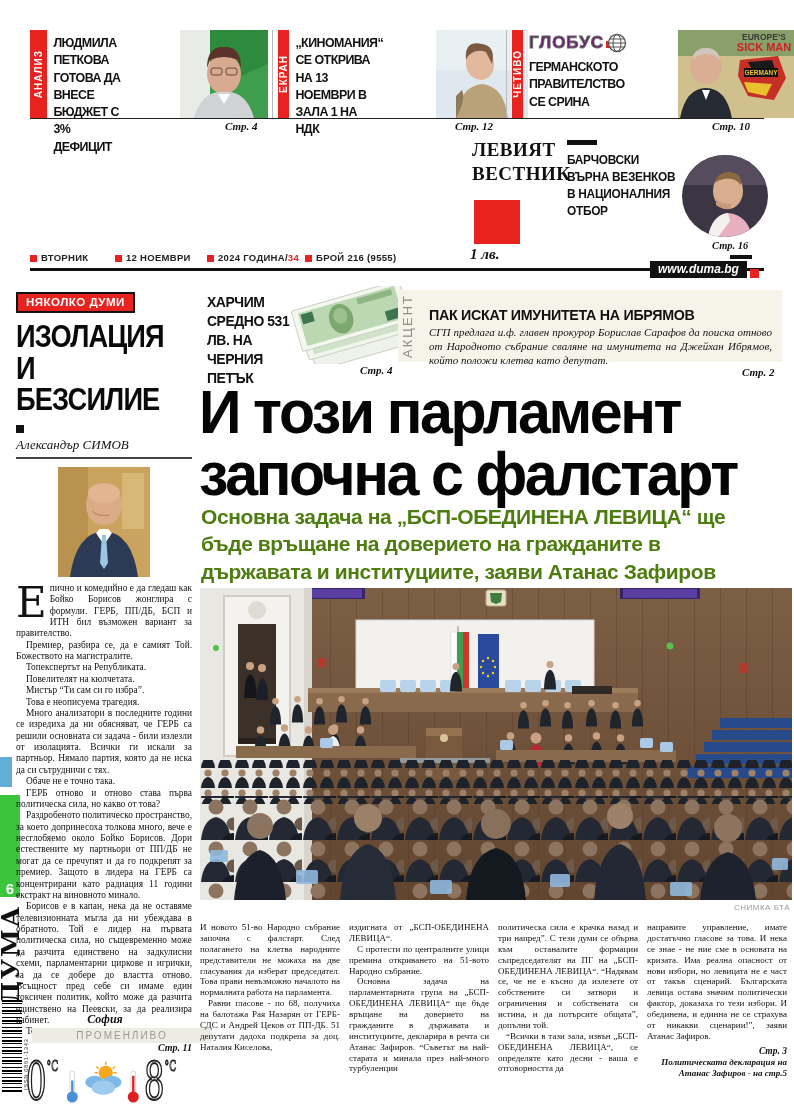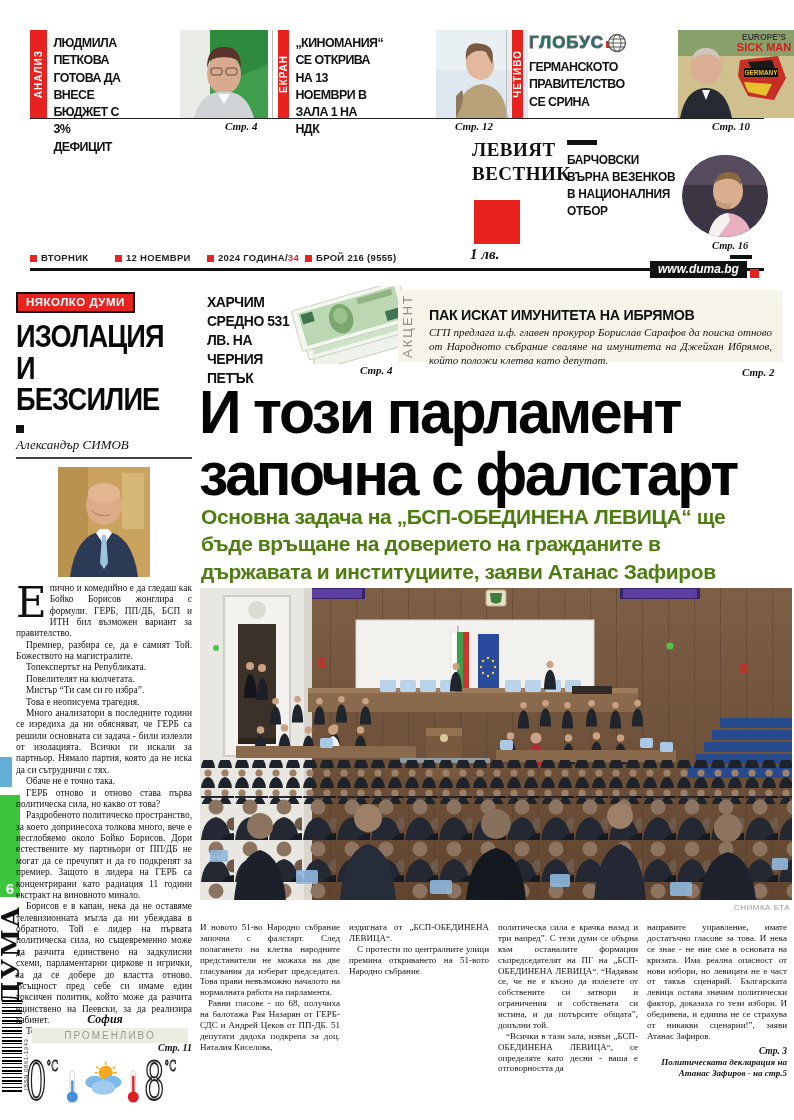--- a/index.html
+++ b/index.html
@@ -39,21 +39,21 @@
   .op-title{font-family:"Liberation Sans",sans-serif;font-weight:bold;font-size:31px;line-height:1.02;
             letter-spacing:-1px;transform:scaleX(.88);transform-origin:left top;color:#0a0a0a;}
   .op-author{font-style:italic;font-size:13px;}
   .op-text{font-size:9.4px;line-height:1.21;text-align:justify;}
   .op-text p{margin:0;text-indent:10px;}
   .op-text p.noind{text-indent:0;}
   .dropcap{float:left;font-size:42px;line-height:.8;padding:3px 3px 0 0;font-family:"DejaVu Serif",serif;}
   
   .w-city{font-weight:bold;font-style:italic;font-size:12px;text-align:center;}
   .w-cond{background:#edece3;color:#9b9a92;font-family:"Liberation Sans",sans-serif;font-size:10px;
-          letter-spacing:2px;text-align:center;padding:2px 4px;}
+          letter-spacing:2px;text-align:center;padding:2px 16px;}
   .temp{font-family:"DejaVu Serif",serif;font-size:52px;line-height:1;color:#fff;
         -webkit-text-stroke:2px #222;transform:scaleX(.62);transform-origin:left top;}
   .degc{font-size:15px;-webkit-text-stroke:1px #222;vertical-align:28px;letter-spacing:0;}
   
   .spine-green{background:#3dc43d;color:#fff;font-family:"Liberation Sans",sans-serif;font-weight:bold;
                display:flex;align-items:flex-end;justify-content:center;font-size:15px;}
   .spine-duma{font-family:"DejaVu Serif",serif;font-weight:bold;font-size:25px;
               writing-mode:vertical-rl;transform:rotate(180deg);letter-spacing:2px;}
   .barcode{background:repeating-linear-gradient(180deg,#000 0 2px,#fff 2px 3px,#000 3px 4px,#fff 4px 7px,#000 7px 8px,#fff 8px 10px);}
   .issn{font-size:6px;font-family:"Liberation Sans",sans-serif;color:#333;
@@ -72,21 +72,21 @@
              letter-spacing:-2.5px;color:#050505;transform:scaleX(.97);transform-origin:left top;}
   .lead-sub{font-family:"Liberation Sans",sans-serif;font-weight:bold;font-size:21px;line-height:1.3;
             letter-spacing:-.4px;color:#4d7c0f;}
   .credit{font-family:"Liberation Sans",sans-serif;font-size:8px;color:#9a9a9a;text-align:right;letter-spacing:.5px;}
   .col{position:absolute;top:922px;width:140px;height:186px;overflow:hidden;font-size:9px;line-height:1.21;text-align:justify;}
   .col p{margin:0;text-indent:8px;}
   .col p.noind{text-indent:0;}
   .endref{text-align:right;font-weight:bold;font-style:italic;font-size:9.5px;margin-top:4px;}
   .endnote{text-align:right;font-weight:bold;font-style:italic;font-size:9px;line-height:1.2;}
   .globus{font-family:"Liberation Sans",sans-serif;font-weight:bold;font-size:17px;letter-spacing:1px;
-          color:#0f766e;-webkit-text-stroke:1px #666;}
+          color:#701a75;-webkit-text-stroke:1px #666;}
 </style>
 </head>
 <body>
 
 <div id="page">
 
   <div class="teaser" style="left:30px;width:238px;">
     <div class="vbar">
         <span>АНАЛИЗ</span>
       </div>
@@ -485,20 +485,21 @@
   </div>
   <div class="abs credit" style="left:200px;top:903px;width:590px;">СНИМКА БТА</div>
 
   <div class="col" style="left:200px;">
     <p class="noind">И новото 51-во Народно събрание започна с фалстарт. След полагането на клетва народните представители не можаха на две гласувания да изберат председател. Това прави невъзможно началото на нормалната работа на парламента.</p>
     <p>Равни гласове - по 68, получиха на балотажа Рая Назарян от ГЕРБ-СДС и Андрей Цеков от ПП-ДБ. 51 депутати дадоха подкрепа за доц. Наталия Киселова,</p>
   </div>
   <div class="col" style="left:349px;">
     <p class="noind">издигната от „БСП-ОБЕДИНЕНА ЛЕВИЦА“.</p>
     <p>С протести по централните улици премина откриването на 51-вото Народно събрание.</p>
+    <p>Основна задача на парламентарната група на „БСП-ОБЕДИНЕНА ЛЕВИЦА“ ще бъде връщане на доверието на гражданите в държавата и институциите, декларира в речта си Атанас Зафиров. “Съветът на най-старата и минала през най-много турбуленции</p>
   </div>
   <div class="col" style="left:498px;">
     <p class="noind">политическа сила е крачка назад и три напред”. С тези думи се обърна към останалите формации съпредседателят на ПГ на „БСП-ОБЕДИНЕНА ЛЕВИЦА“. “Надявам се, че не е късно да излезете от собствените си затвори и ограничения и собствената си истина, и да потърсите общата”, допълни той.</p>
     <p>“Всички в тази зала, извън „БСП-ОБЕДИНЕНА ЛЕВИЦА“, се определяте като десни - ваша е отговорността да</p>
   </div>
   <div class="col" style="left:647px;">
     <p class="noind">направите управление, имате достатъчно гласове за това. И нека се знае - не ние сме в основата на кризата. Има реална опасност от нови избори, но левицата не е част от такъв сценарий. Българската левица остава значим политически фактор, доказаха го тези избори. И обединена, и единна не се страхува от никакви сценарии!”, заяви Атанас Зафиров.</p>
     <div class="endref">Стр. 3</div>
     <div class="endnote">Политическата декларация на Атанас Зафиров - на стр.5</div>
   </div>

